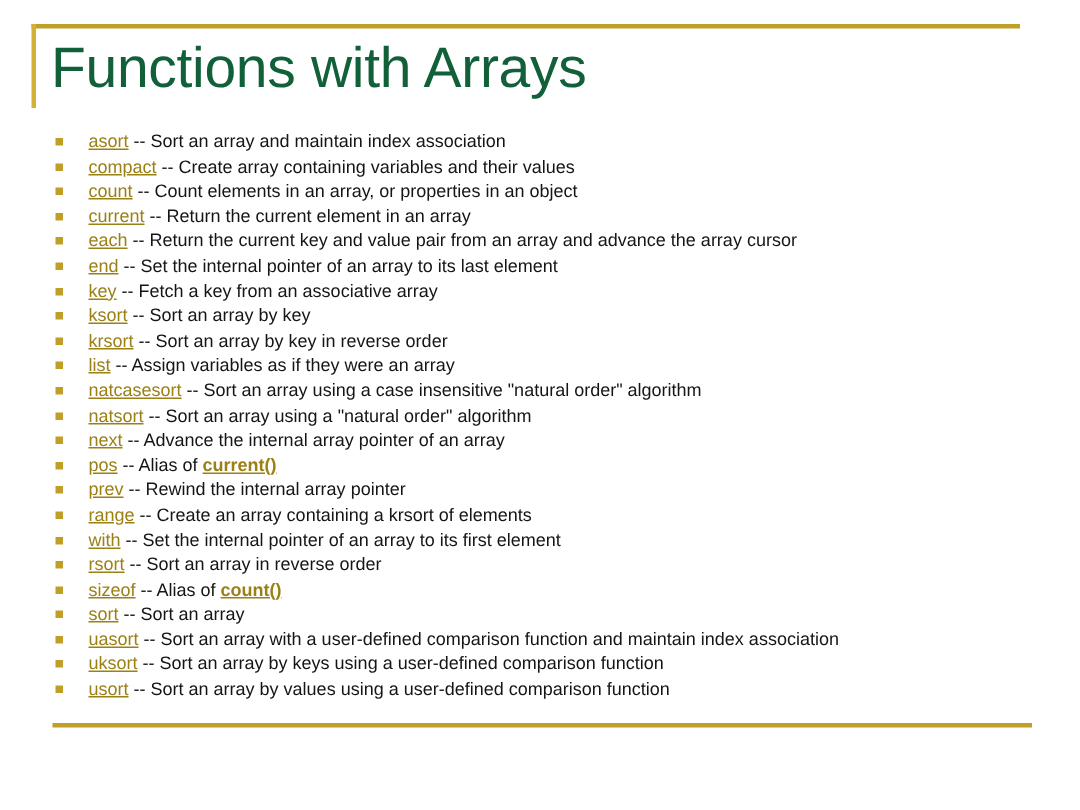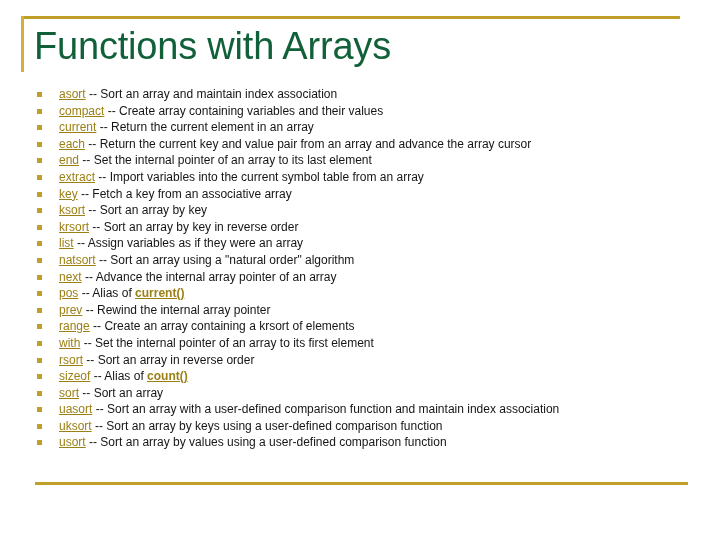--- a/index.html
+++ b/index.html
@@ -108,28 +108,29 @@
 <div class="slide">
 
   <div class="rule-top"></div>
   <div class="rule-left"></div>
 
   <div class="title">Functions with Arrays</div>
 
   <ul class="bullet-list" id="bullet-list">
       <li class="bullet-row"><span class="bullet-marker"></span><a class="fn-link">asort</a><span class="fn-desc"> -- </span><span class="fn-desc">Sort an array and maintain index association</span></li>
       <li class="bullet-row"><span class="bullet-marker"></span><a class="fn-link">compact</a><span class="fn-desc"> --  </span><span class="fn-desc">Create array containing variables and their values</span></li>
+      <li class="bullet-row"><span class="bullet-marker"></span><a class="fn-link">count</a><span class="fn-desc"> -- </span><span class="fn-desc">Count elements in an array, or properties in an object</span></li>
       <li class="bullet-row"><span class="bullet-marker"></span><a class="fn-link">current</a><span class="fn-desc"> -- </span><span class="fn-desc">Return the current element in an array</span></li>
       <li class="bullet-row"><span class="bullet-marker"></span><a class="fn-link">each</a><span class="fn-desc"> --  </span><span class="fn-desc">Return the current key and value pair from an array and advance the array cursor</span></li>
       <li class="bullet-row"><span class="bullet-marker"></span><a class="fn-link">end</a><span class="fn-desc"> --  </span><span class="fn-desc">Set the internal pointer of an array to its last element</span></li>
-      <li class="bullet-row"><span class="bullet-marker"></span><a class="fn-link">extract</a><span class="fn-desc"> --  </span><span class="fn-desc">Import variables into the current symbol table from an array</span></li>
       <li class="bullet-row"><span class="bullet-marker"></span><a class="fn-link">key</a><span class="fn-desc"> -- </span><span class="fn-desc">Fetch a key from an associative array</span></li>
       <li class="bullet-row"><span class="bullet-marker"></span><a class="fn-link">ksort</a><span class="fn-desc"> -- </span><span class="fn-desc">Sort an array by key</span></li>
       <li class="bullet-row"><span class="bullet-marker"></span><a class="fn-link">krsort</a><span class="fn-desc"> -- </span><span class="fn-desc">Sort an array by key in reverse order</span></li>
       <li class="bullet-row"><span class="bullet-marker"></span><a class="fn-link">list</a><span class="fn-desc"> --  </span><span class="fn-desc">Assign variables as if they were an array</span></li>
+      <li class="bullet-row"><span class="bullet-marker"></span><a class="fn-link">natcasesort</a><span class="fn-desc"> --  </span><span class="fn-desc">Sort an array using a case insensitive "natural order" algorithm</span></li>
       <li class="bullet-row"><span class="bullet-marker"></span><a class="fn-link">natsort</a><span class="fn-desc"> --  </span><span class="fn-desc">Sort an array using a "natural order" algorithm</span></li>
       <li class="bullet-row"><span class="bullet-marker"></span><a class="fn-link">next</a><span class="fn-desc"> --  </span><span class="fn-desc">Advance the internal array pointer of an array</span></li>
       <li class="bullet-row"><span class="bullet-marker"></span><a class="fn-link">pos</a><span class="fn-desc"> -- </span><span class="fn-desc">Alias of </span><a class="inline-link">current()</a></li>
       <li class="bullet-row"><span class="bullet-marker"></span><a class="fn-link">prev</a><span class="fn-desc"> -- </span><span class="fn-desc">Rewind the internal array pointer</span></li>
       <li class="bullet-row"><span class="bullet-marker"></span><a class="fn-link">range</a><span class="fn-desc"> --  </span><span class="fn-desc">Create an array containing a krsort of elements</span></li>
       <li class="bullet-row"><span class="bullet-marker"></span><a class="fn-link">with</a><span class="fn-desc"> --  </span><span class="fn-desc">Set the internal pointer of an array to its first element</span></li>
       <li class="bullet-row"><span class="bullet-marker"></span><a class="fn-link">rsort</a><span class="fn-desc"> -- </span><span class="fn-desc">Sort an array in reverse order</span></li>
       <li class="bullet-row"><span class="bullet-marker"></span><a class="fn-link">sizeof</a><span class="fn-desc"> -- </span><span class="fn-desc">Alias of </span><a class="inline-link">count()</a></li>
       <li class="bullet-row"><span class="bullet-marker"></span><a class="fn-link">sort</a><span class="fn-desc"> -- </span><span class="fn-desc">Sort an array</span></li>
       <li class="bullet-row"><span class="bullet-marker"></span><a class="fn-link">uasort</a><span class="fn-desc"> --  </span><span class="fn-desc">Sort an array with a user-defined comparison function and maintain index association</span></li>

